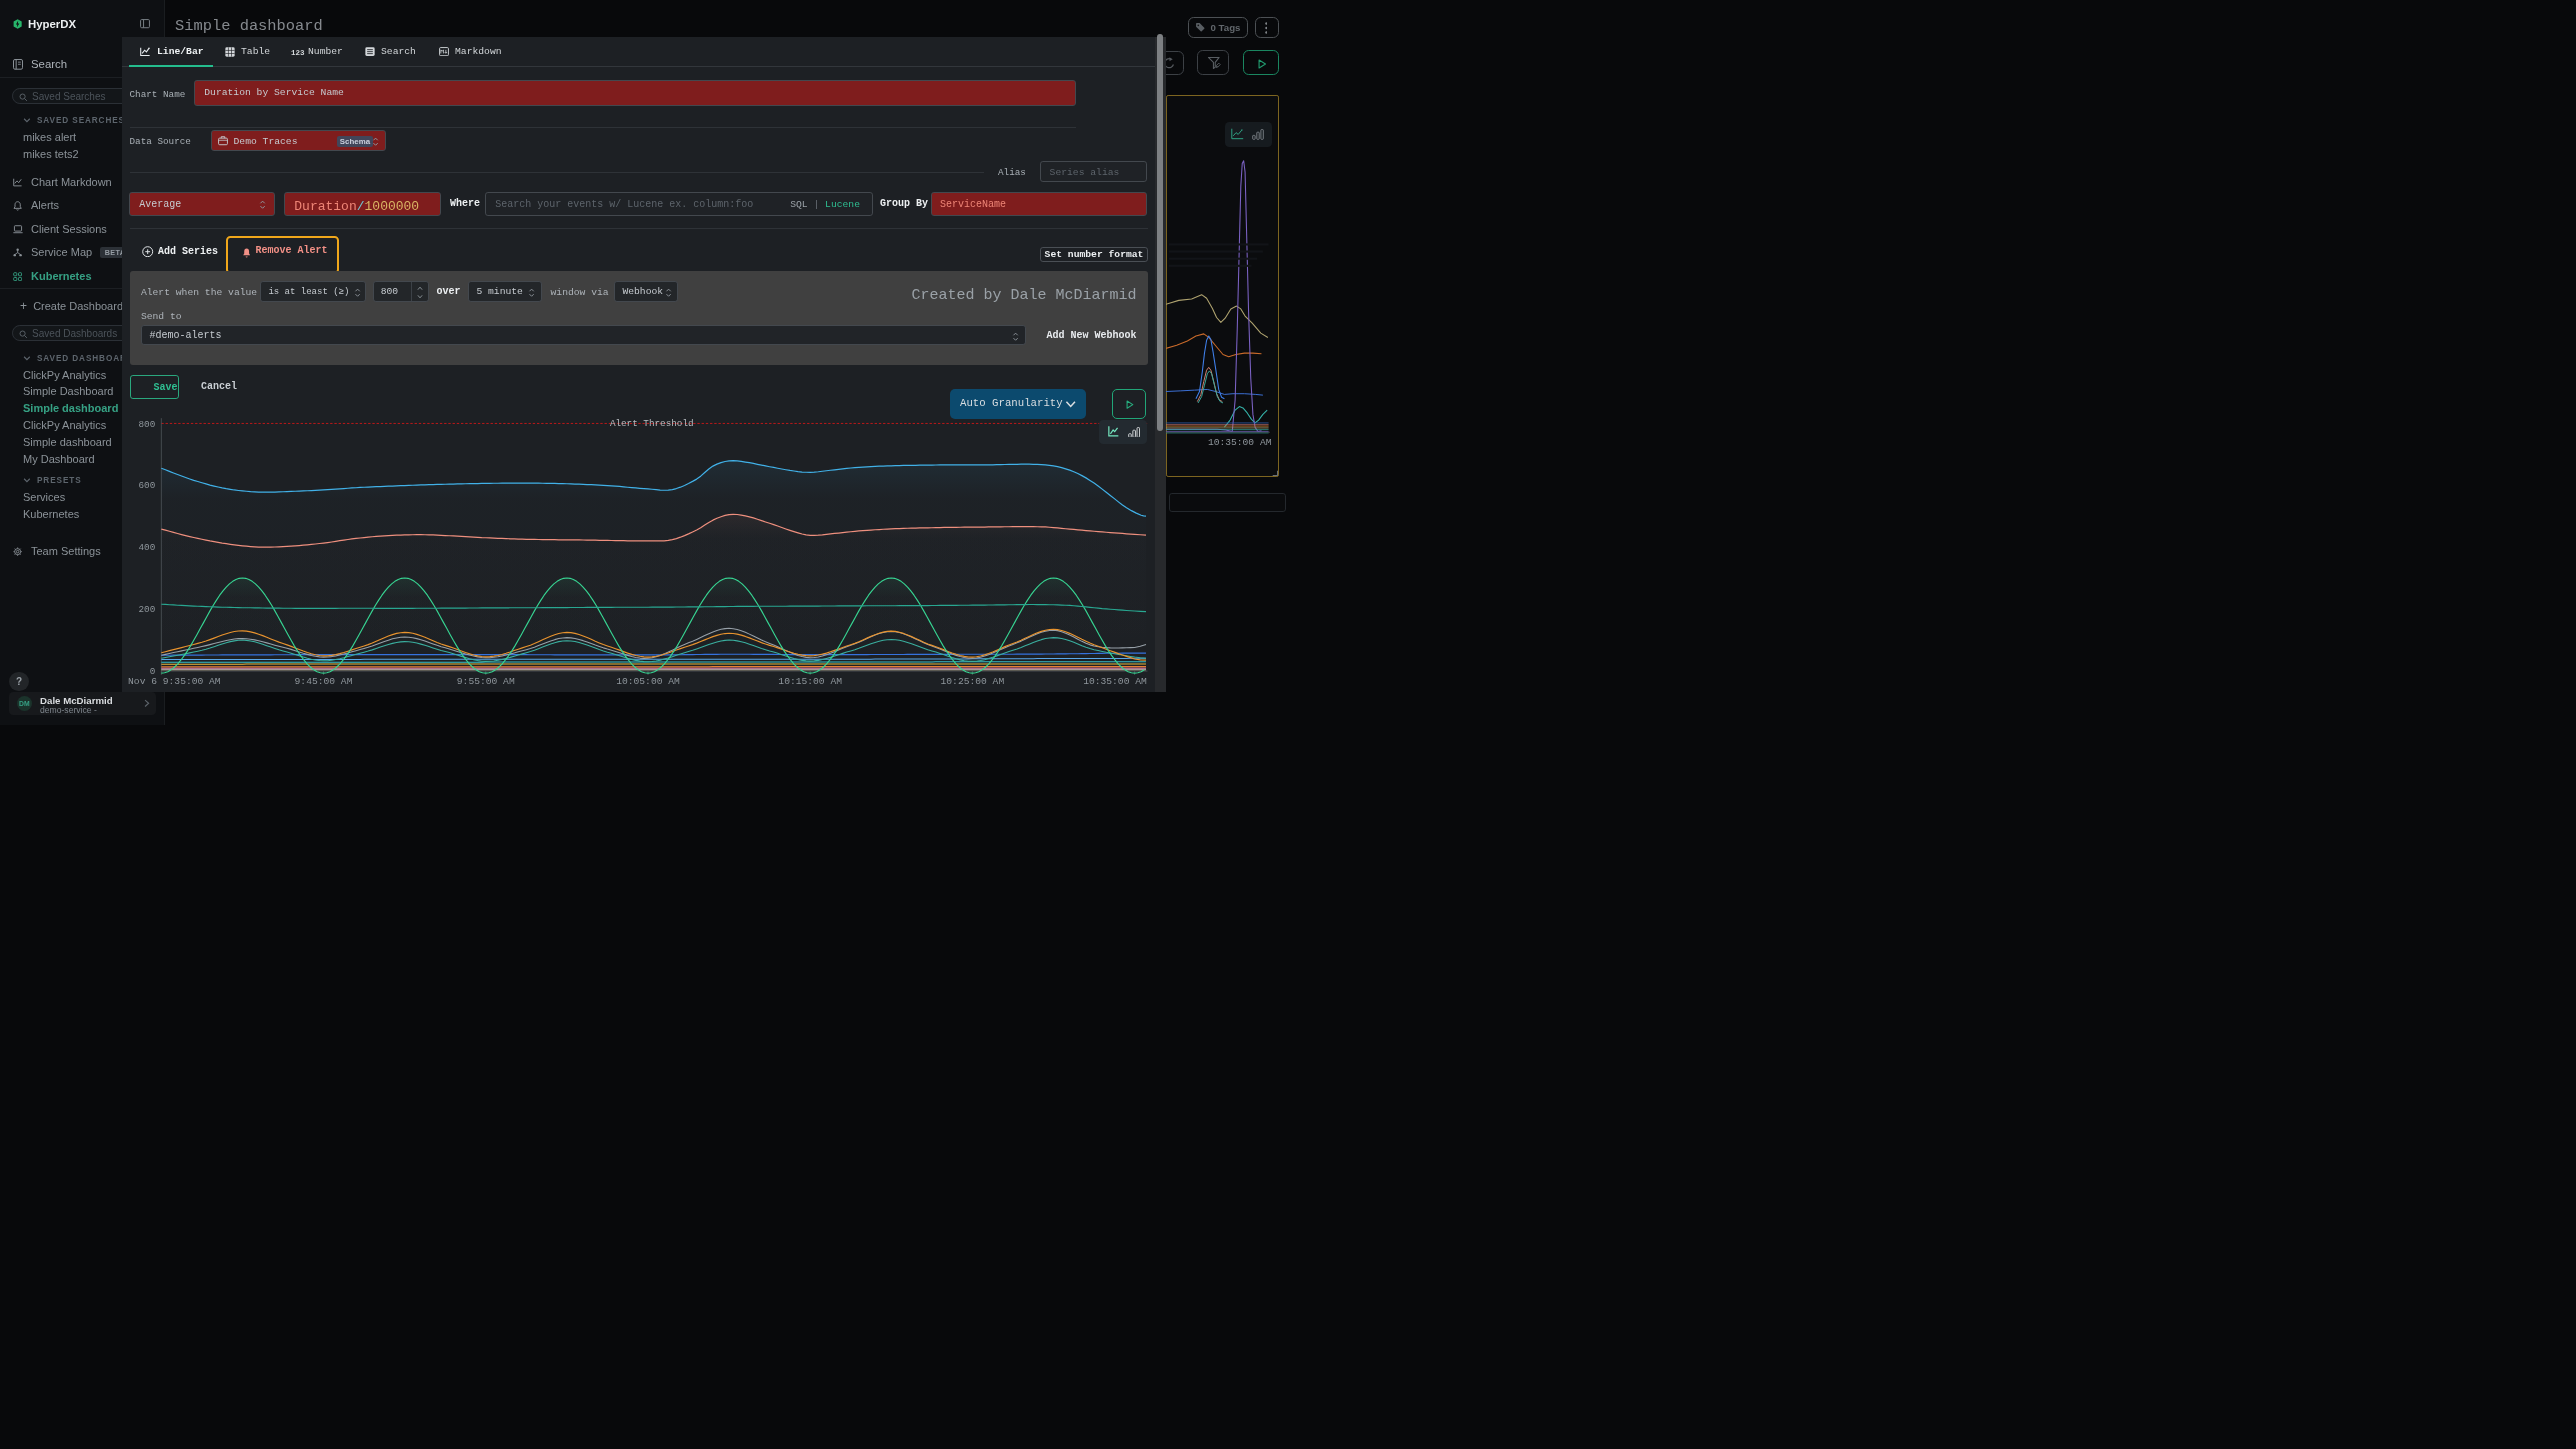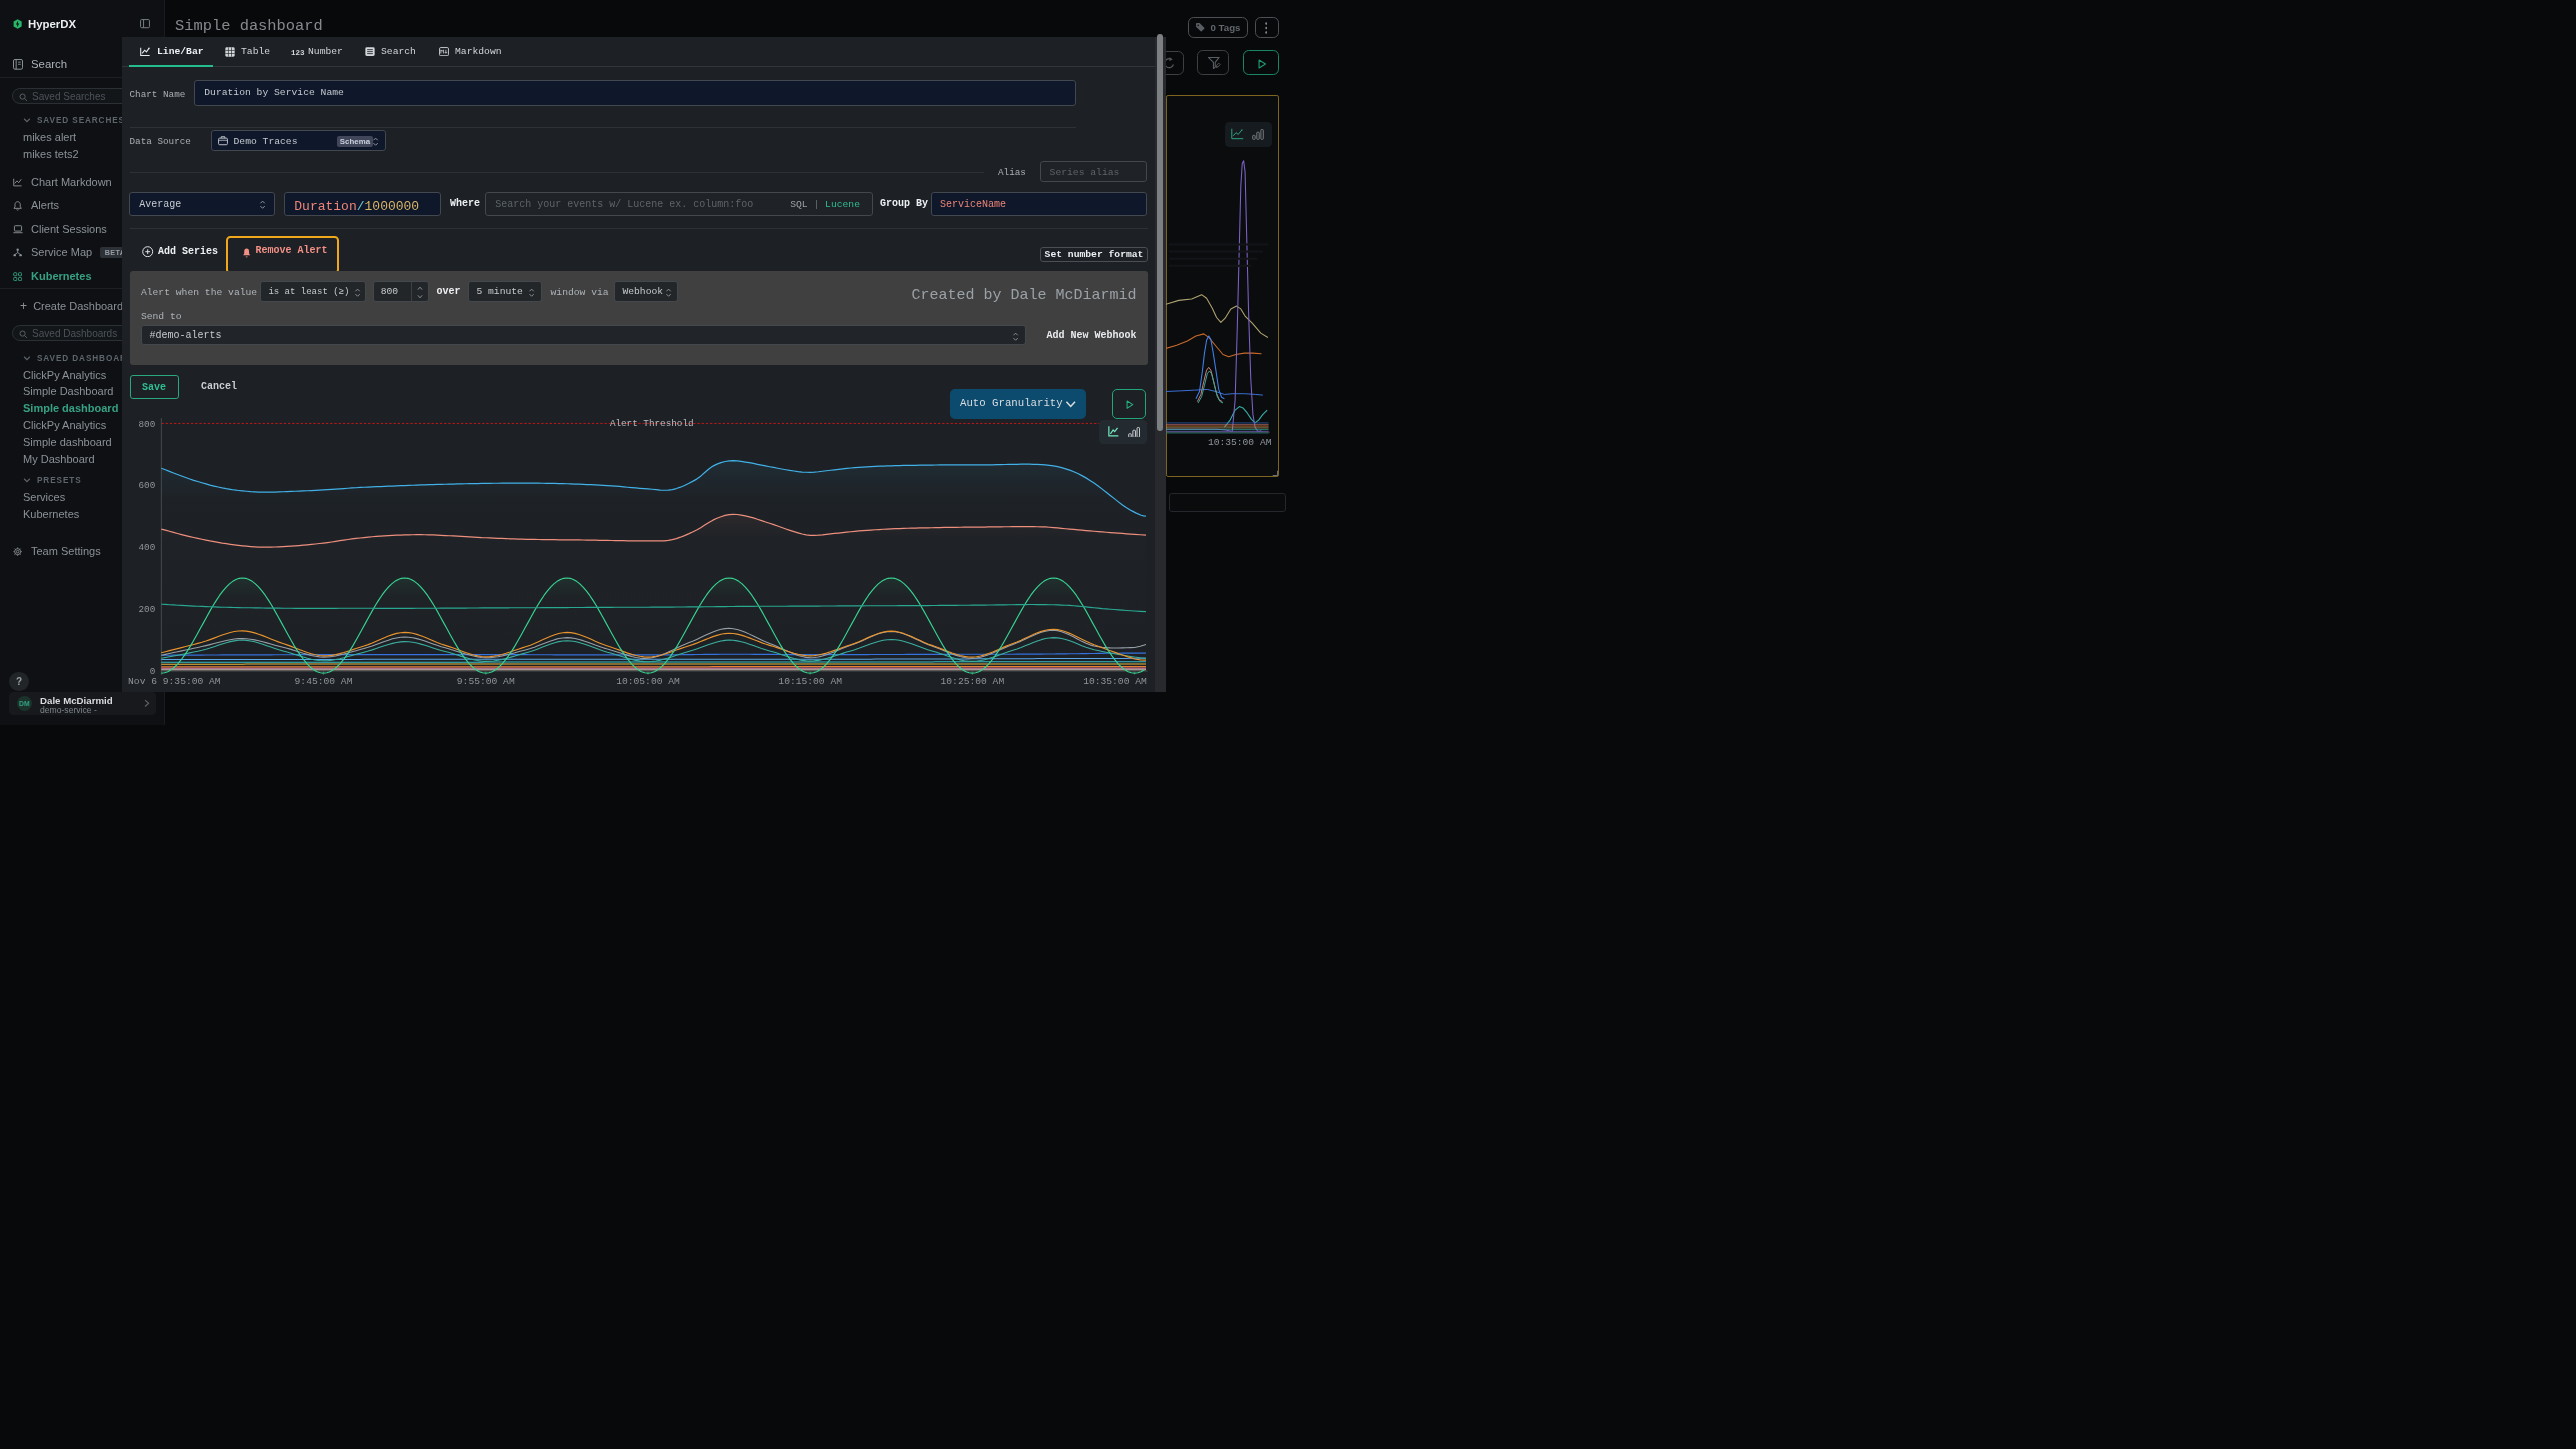--- a/index.html
+++ b/index.html
@@ -1,21 +1,21 @@
 <!DOCTYPE html>
 <html style="font-size:11.4px"><head><meta charset="utf-8"><style>
 *{margin:0;padding:0;box-sizing:border-box}
 html,body{width:1288px;height:725px;background:#08090b;overflow:hidden}
 body{font-family:"Liberation Mono",monospace;position:relative}
 .abs{position:absolute}
 .sans{font-family:"Liberation Sans",sans-serif}
 .axlab{font:13px "Liberation Mono",monospace;fill:#8f969c}
 .axlab2{font:13.5px "Liberation Mono",monospace;fill:#8f969c}
 .thrlab{font:13px "Liberation Mono",monospace;fill:#b8bdc2}
-.inp{position:absolute;background:#0f172a;border:0.7px solid #43484e;border-radius:2.9px;color:#c6cbd0}
+.inp{position:absolute;background:#7f1d1d;border:0.7px solid #43484e;border-radius:2.9px;color:#c6cbd0}
 .lbl{position:absolute;color:#a9b0b6;font-size:9.3px;white-space:nowrap}
 .wlbl{position:absolute;color:#edf0f2;font-weight:bold;font-size:10px;white-space:nowrap}
 .ph{color:#5d646b}
 .nav{position:absolute;left:31px;color:#8b9298;font-size:11px;font-family:"Liberation Sans",sans-serif;white-space:nowrap}
 .navi{position:absolute;left:12.5px;width:8.6px;height:8.6px}
 .shead{position:absolute;left:37px;color:#5d656d;font-size:8.2px;letter-spacing:0.9px;font-weight:bold;font-family:"Liberation Sans",sans-serif}
 .sitem{position:absolute;left:23px;color:#8b9298;font-size:11px;font-family:"Liberation Sans",sans-serif;white-space:nowrap}
 </style></head><body>
 
 <div class="abs" style="left:0;top:0;width:165px;height:725px;background:#0e1013;border-right:0.7px solid #1a1d20"></div>
@@ -344,21 +344,21 @@
 <div class="inp" style="left:11.4px;top:54px;width:885px;height:20.4px;background:#212428">
         <span style="position:absolute;left:7.5px;top:4.3px;font-size:10px">#demo-alerts</span>
 <svg style="position:absolute;right:5.7px;top:4.7px" width="7.2" height="11.4" viewBox="0 0 10 16">
           <path d="M2 6 L5 3 L8 6" fill="none" stroke="#8f969c" stroke-width="1.3"></path>
           <path d="M2 10 L5 13 L8 10" fill="none" stroke="#8f969c" stroke-width="1.3"></path>
         </svg>
       </div>
 <div class="abs" style="left:917px;top:59px;font-size:10px;font-weight:bold;color:#e8ebee;white-space:nowrap">Add New Webhook</div>
 </div>
 
-<div class="abs" style="left:7.5px;top:338px;width:49px;height:24px;border:0.7px solid #2aa87e;border-radius:2.9px;color:#2fbf92;font-size:10px;font-weight:bold;text-align:center;line-height:23px">Save</div>
+<div class="abs" style="left:7.5px;top:338px;width:49px;height:24px;border:0.7px solid #2aa87e;border-radius:2.9px;color:#2fbf92;font-size:10px;font-weight:bold;text-align:right;line-height:23px">Save</div>
 <div class="abs" style="left:79px;top:344px;font-size:10px;font-weight:bold;color:#c9ced3">Cancel</div>
 
 <div class="abs" style="left:828px;top:352px;width:136px;height:30px;background:#0c4a6e;border-radius:5px">
 <span style="position:absolute;left:10px;top:7.9px;font-size:10.7px;color:#dadee1;white-space:nowrap">Auto Granularity</span>
 <svg style="position:absolute;right:9.3px;top:10.7px" width="11.4" height="8.6" viewBox="0 0 16 12">
         <path d="M2 2.5 L8 9 L14 2.5" fill="none" stroke="#dadee1" stroke-width="2.2"></path>
       </svg>
     </div>
 <div class="abs" style="left:990px;top:352px;width:34px;height:30px;border:1.1px solid #21a678;border-radius:5px">
 <svg style="position:absolute;left:13px;top:10px" width="7.9" height="9.3" viewBox="0 0 11 13">

